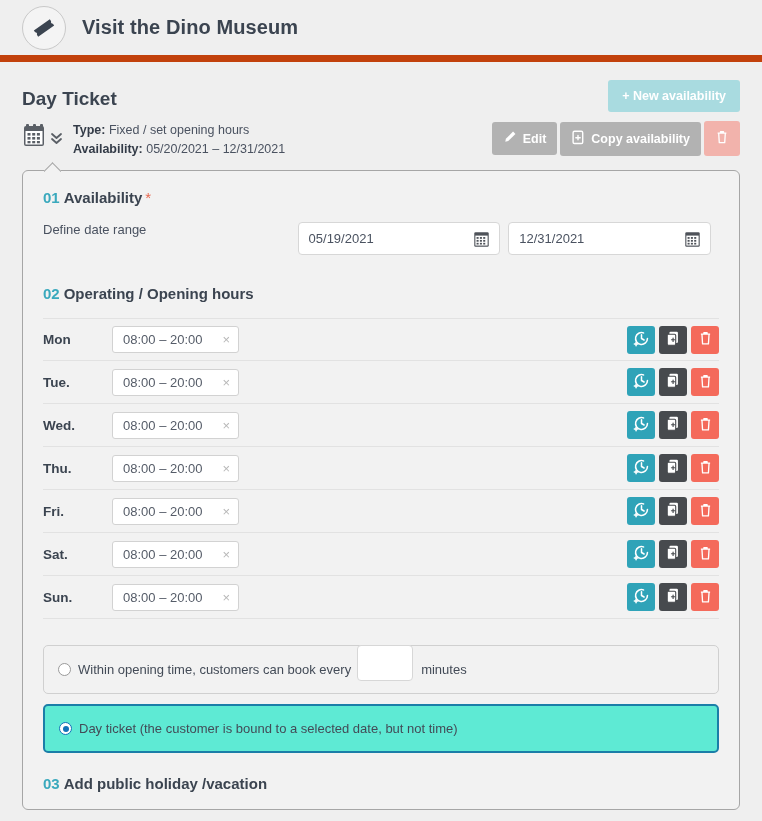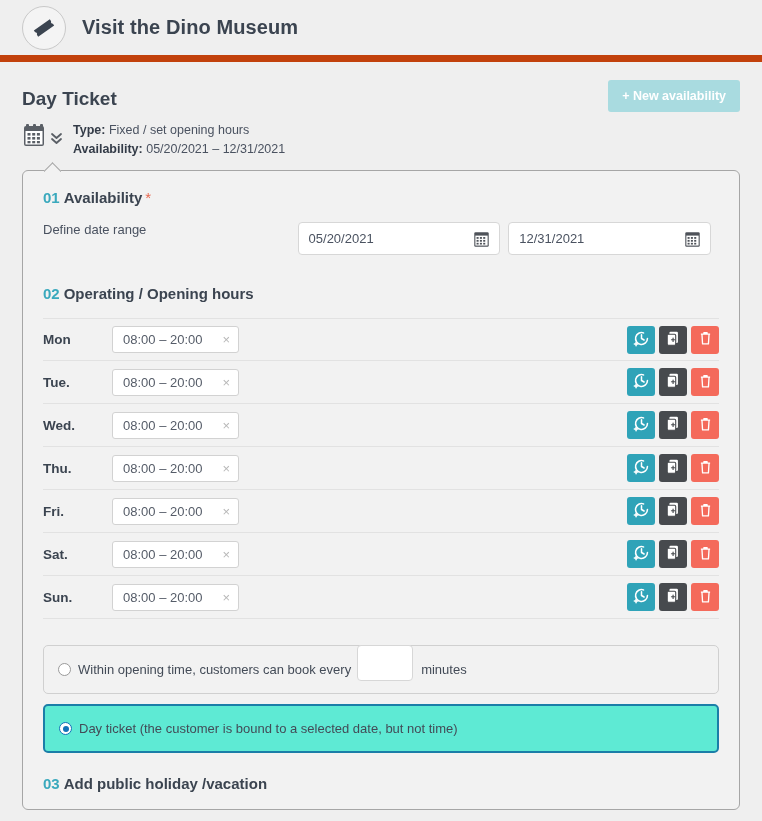--- a/index.html
+++ b/index.html
@@ -271,34 +271,60 @@
           <b>Type:</b>
           <span>Fixed / set opening hours</span>
         </div>
         <div>
           <b>Availability:</b>
           <span>05/20/2021 – 12/31/2021</span>
         </div>
       </div>
     </div>
 
+    <div class="meta-actions">
+      <button class="btn-grey">
+        <span>
+          <svg width="14" height="14" viewBox="0 0 16 16" aria-hidden="true">
+            <path d="M11.5 1.8l2.7 2.7-8.2 8.2-3.4.7.7-3.4z" fill="#ffffff"></path>
+          </svg>
+        </span>
+        <span>Edit</span>
+      </button>
+      <button class="btn-grey">
+        <span>
+          <svg width="14" height="15" viewBox="0 0 16 17" aria-hidden="true">
+            <rect x="2.4" y="1.4" width="11" height="14" rx="1.6" fill="none" stroke="#ffffff" stroke-width="1.6"></rect>
+            <path d="M8 6.2v5M5.5 8.7h5" stroke="#ffffff" stroke-width="1.6" stroke-linecap="round"></path>
+          </svg>
+        </span>
+        <span>Copy availability</span>
+      </button>
+      <button class="btn-redlite">
+        <span>
+          <svg width="14" height="16" viewBox="0 0 16 18" aria-hidden="true">
+            <path d="M3 4.5h10M6.3 4.5V3h3.4v1.5M4.2 4.5l.7 11h6.2l.7-11z" fill="none" stroke="#ffffff" stroke-width="1.5" stroke-linejoin="round"></path>
+          </svg>
+        </span>
+      </button>
+    </div>
   </div>
 
   <div class="panel">
     <div class="notch"></div>
 
     <div class="section-head">
       <span class="num">01</span><span>Availability</span><span class="req">*</span>
     </div>
 
     <div class="daterange-row">
       <div class="daterange-label">Define date range</div>
 
       <div class="date-field">
-        <span>05/20/2021</span>
+        <span>05/19/2021</span>
         <span class="cal-ico">
           <svg width="17" height="18" viewBox="0 0 20 21" aria-hidden="true">
             <rect x="1.5" y="2.5" width="17" height="17" rx="1.5" fill="#4e5259"></rect>
             <rect x="2.8" y="6.5" width="14.4" height="11.7" fill="#ffffff"></rect>
             <g fill="#4e5259">
               <rect x="4.2" y="8.2" width="2.4" height="2.1"></rect>
                 <rect x="8.1" y="8.2" width="2.4" height="2.1"></rect>
                 <rect x="12" y="8.2" width="2.4" height="2.1"></rect>
               <rect x="4.2" y="11.6" width="2.4" height="2.1"></rect>
                 <rect x="8.1" y="11.6" width="2.4" height="2.1"></rect>

